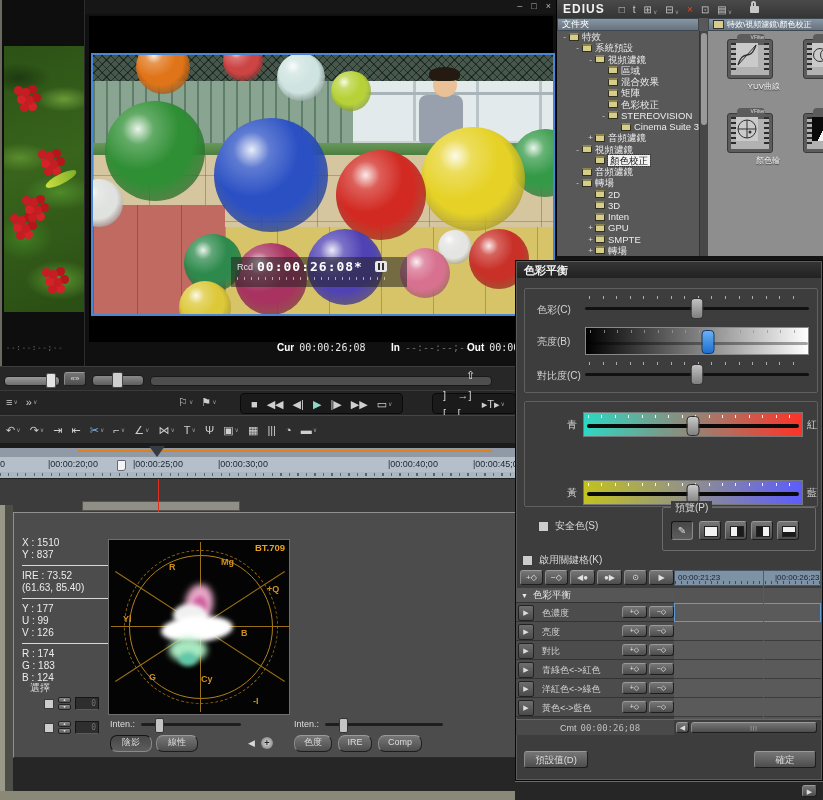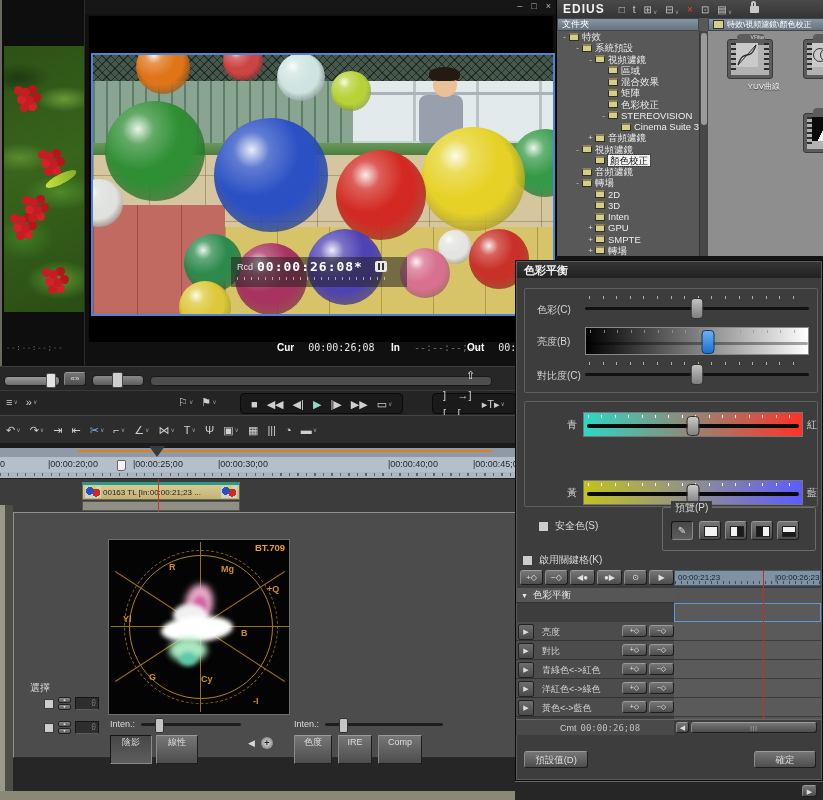--- a/index.html
+++ b/index.html
@@ -58,21 +58,21 @@
   .balloon{position:absolute;border-radius:50%;}
   .ov{left:138px;top:202px;width:176px;height:30px;background:rgba(35,35,35,.55);color:#fff;}
   .ov-row{display:flex;align-items:center;gap:4px;padding:2px 0 0 6px;}
   .ov-mode{font-size:9px;color:#e6e6e6;}
   .ov-tc{font-size:13px;font-weight:bold;letter-spacing:1px;}
   .ov-pause{width:12px;height:11px;background:#e8e8e8;border-radius:2px;margin-left:8px;display:flex;justify-content:center;gap:2px;align-items:center;}
   .ov-pause i{display:block;width:2px;height:7px;background:#333;}
   .ov-ticks{margin:2px 0 0 6px;width:150px;height:5px;opacity:.7;
       background:repeating-linear-gradient(90deg,#ddd 0 1px,transparent 1px 7px);background-size:100% 3px;background-repeat:no-repeat;background-position:0 1px;}
   .status{left:84px;top:340px;width:472px;height:18px;}
-  .st-group{position:absolute;top:2px;display:flex;gap:14px;font-size:10px;}
+  .st-group{position:absolute;top:2px;display:flex;gap:5px;font-size:10px;}
   .st-label{font-weight:bold;color:#fff;}
   .st-value{font-family:"DejaVu Sans Mono",monospace;font-size:10px;}
   .bright{color:#e8e8e8;} .dim{color:#6f6f6f;} .mid{color:#9aa0a6;}
 
   
   .shuttle{left:0;top:366px;width:556px;height:24px;background:#272727;border-top:1px solid #3d3d3d;box-sizing:border-box;}
   .ltrack{left:4px;top:9px;width:54px;height:8px;background:linear-gradient(#9a9a9a,#6e6e6e);border:1px solid #1c1c1c;border-radius:4px;}
   .lthumb{left:46px;top:6px;width:8px;height:13px;background:#e4e4e4;border:1px solid #555;border-radius:2px;}
   .sbtn{left:64px;top:5px;width:22px;height:14px;font-size:8px;line-height:12px;}
   .mtrack{left:92px;top:8px;width:50px;height:9px;background:linear-gradient(#8a8a8a,#5e5e5e);border:1px solid #1c1c1c;border-radius:4px;}
@@ -222,21 +222,21 @@
   .vg-d1{transform:rotate(33deg);} .vg-d2{transform:rotate(-33deg);}
   .vg-lab{position:absolute;font-size:9px;font-weight:bold;color:#d09020;}
   .blob{position:absolute;border-radius:50%;}
   .wave{left:278px;top:26px;width:224px;height:176px;background:#040404;border:1px solid #6e6e6e;box-sizing:border-box;overflow:hidden;}
   .wv-line{position:absolute;left:0;width:100%;height:1px;background:#b87614;}
   .wv-lab{position:absolute;left:3px;font-size:9px;font-weight:bold;color:#d08818;z-index:3;}
   .speckle{position:absolute;inset:0;background-image:radial-gradient(rgba(255,255,255,.55) .5px,transparent 1px);background-size:3px 3px;opacity:.28;z-index:2;}
   .inten{position:absolute;display:flex;align-items:center;gap:6px;font-size:9px;color:#dcdcdc;}
   .itrack{width:100px;height:3px;background:#1e1e1e;border-radius:2px;position:relative;}
   .ithumb{position:absolute;left:14px;top:-5px;width:7px;height:13px;background:#c4c4c4;border:1px solid #333;border-radius:2px;}
-  .sc-btn{position:absolute;height:29px;font-size:9px;line-height:13px;border-radius:1px;}
+  .sc-btn{position:absolute;height:17px;font-size:9px;line-height:13px;border-radius:7px;}
   .nav{position:absolute;left:234px;top:224px;display:flex;align-items:center;gap:6px;color:#d8d8d8;font-size:9px;}
   .pad{width:12px;height:12px;border-radius:50%;background:radial-gradient(#e0e0e0,#6e6e6e);color:#222;font-size:9px;line-height:12px;text-align:center;font-weight:bold;}
 </style>
 </head>
 <body>
 
 <div class="screen">
 
   <div class="abs left-mon">
     <div class="abs berry" id="berry">
@@ -466,25 +466,20 @@
         <div class="r-lab" style="left: 303px; margin-top: 42px;">|00:00:35;00</div>
         <div class="r-lab" style="left: 388px;">|00:00:40;00</div>
         <div class="r-lab" style="left: 473px;">|00:00:45;0</div>
       </div>
     <div class="abs r-ticks"></div>
     <div class="abs r-play"></div>
     <div class="abs r-mark"></div>
   </div>
 
   <div class="abs tracks">
-    <div class="abs clip">
-      <span class="thumb-mini"></span>
-      <span style="flex:1;overflow:hidden;">00163  TL [In:00:00:21;23 ...</span>
-      <span class="thumb-mini"></span>
-    </div>
     <div class="abs audio-strip"></div>
     <div class="abs tl-red"></div>
   </div>
 
   <div class="abs colA"></div>
   <div class="abs colB"></div>
   <div class="abs below-scope"></div>
   <div class="abs tanband"></div>
   <div class="abs below-dialog">
     <div class="abs bd-btn btn3d">▶</div>
@@ -650,33 +645,63 @@
             <div class="fx-tab">VFilter</div>
             <div class="fx-film"></div>
             <div class="fx-spr" style="left: 3px;"></div>
             <div class="fx-art"><svg width="22" height="24">
                 <circle cx="8" cy="12" r="6.5" stroke="#303030" fill="none"></circle>
                 <circle cx="15" cy="12" r="6.5" stroke="#303030" fill="none"></circle>
               </svg></div>
           </div>
           <div class="fx-lab">白平衡</div>
         </div>
+        <div class="fx" style="left: 12px; top: 82px;">
+          <div class="fx-icon">
+            <div class="fx-tab">VFilter</div>
+            <div class="fx-film"></div>
+            <div class="fx-spr" style="left: 3px;"></div>
+            <div class="fx-spr" style="left: 36px;"></div>
+            <div class="fx-art"><svg width="22" height="24">
+                <circle cx="11" cy="12" r="9" stroke="#303030" fill="none"></circle>
+                <line x1="2" y1="12" x2="20" y2="12" stroke="#303030"></line>
+                <line x1="11" y1="3" x2="11" y2="21" stroke="#303030"></line>
+                <circle cx="14" cy="15" r="1.5" fill="#303030"></circle>
+              </svg></div>
+          </div>
+          <div class="fx-lab">顏色輪</div>
+        </div>
         <div class="fx" style="left: 88px; top: 82px;">
           <div class="fx-icon">
             <div class="fx-tab">VFilter</div>
             <div class="fx-film"></div>
             <div class="fx-spr" style="left: 3px;"></div>
             <div class="fx-art art-bw"></div>
           </div>
           <div class="fx-lab">黑白</div>
         </div>
       </div>
   </div>
 
   <div class="abs scope">
+    <div class="abs si" id="scopeInfo">
+        <div class="si-line">X : 1510</div>
+        <div class="si-line">Y : 837</div>
+        <div class="si-hr"></div>
+        <div class="si-line">IRE : 73.52</div>
+        <div class="si-line">(61.63, 85.40)</div>
+        <div class="si-hr"></div>
+        <div class="si-line">Y : 177</div>
+        <div class="si-line">U : 99</div>
+        <div class="si-line">V : 126</div>
+        <div class="si-hr"></div>
+        <div class="si-line">R : 174</div>
+        <div class="si-line">G : 183</div>
+        <div class="si-line">B : 124</div>
+      </div>
     <div class="abs sel-lab">選擇</div>
     <div class="spinrow" id="spinRow0" style="top:184px">
         <div class="cb" style="width: 10px; height: 10px;"></div>
         <div class="spin">
           <b>▴</b>
           <b>▾</b>
         </div>
         <div class="spinval">0</div>
       </div>
     <div class="spinrow" id="spinRow1" style="top:208px">
@@ -691,21 +716,21 @@
     <div class="abs vec">
       <span class="vec-bt">BT.709</span>
       <div class="vg-circle2"></div>
       <div class="vg-circle"></div>
       <div class="vg-h"></div>
       <div class="vg-v"></div>
       <div class="vg-d1"></div>
       <div class="vg-d2"></div>
       <div id="vecLabels">
           <div class="vg-lab" style="left: 60px; top: 22px;">R</div>
-          <div class="vg-lab" style="left: 112px; top: 24px;">Mg</div>
+          <div class="vg-lab" style="left: 112px; top: 17px;">Mg</div>
           <div class="vg-lab" style="left: 158px; top: 44px;">+Q</div>
           <div class="vg-lab" style="left: 14px; top: 74px;">Yl</div>
           <div class="vg-lab" style="left: 132px; top: 88px;">B</div>
           <div class="vg-lab" style="left: 92px; top: 134px;">Cy</div>
           <div class="vg-lab" style="left: 40px; top: 132px;">G</div>
           <div class="vg-lab" style="left: 144px; top: 156px;">-I</div>
         </div>
       <div id="vecBlob">
           <div class="blob" style="left: 76px; top: 44px; width: 28px; height: 40px; background: rgb(232, 168, 200); filter: blur(3px); transform: rotate(10deg);"></div>
           <div class="blob" style="left: 84px; top: 56px; width: 14px; height: 20px; background: rgb(208, 96, 160); filter: blur(2px); transform: rotate(0deg);"></div>
@@ -825,20 +850,26 @@
       <span class="kfr-lab" style="left:100px">|00:00:26;23</span>
       <i></i>
     </div>
 
     <div class="abs kf-head-left">
       <span style="font-size:7px">▼</span>
       <span>色彩平衡</span>
     </div>
     <div class="abs kf-head-right"></div>
     <div class="abs kf-names" id="kfNames">
+        <div class="kf-row" style="top: 15px;">
+          <div class="kf-exp">▶</div>
+          <div class="kf-name">色濃度</div>
+          <div class="kf-mini btn3d" style="left: 106px;">+◇</div>
+          <div class="kf-mini btn3d" style="left: 133px;">−◇</div>
+        </div>
         <div class="kf-row" style="top: 34px; padding-left: 25px;">
           <div class="kf-exp">▶</div>
           <div class="kf-name">亮度</div>
           <div class="kf-mini btn3d" style="left: 106px;">+◇</div>
           <div class="kf-mini btn3d" style="left: 133px;">−◇</div>
         </div>
         <div class="kf-row" style="top: 53px;">
           <div class="kf-exp">▶</div>
           <div class="kf-name">對比</div>
           <div class="kf-mini btn3d" style="left: 106px;">+◇</div>

